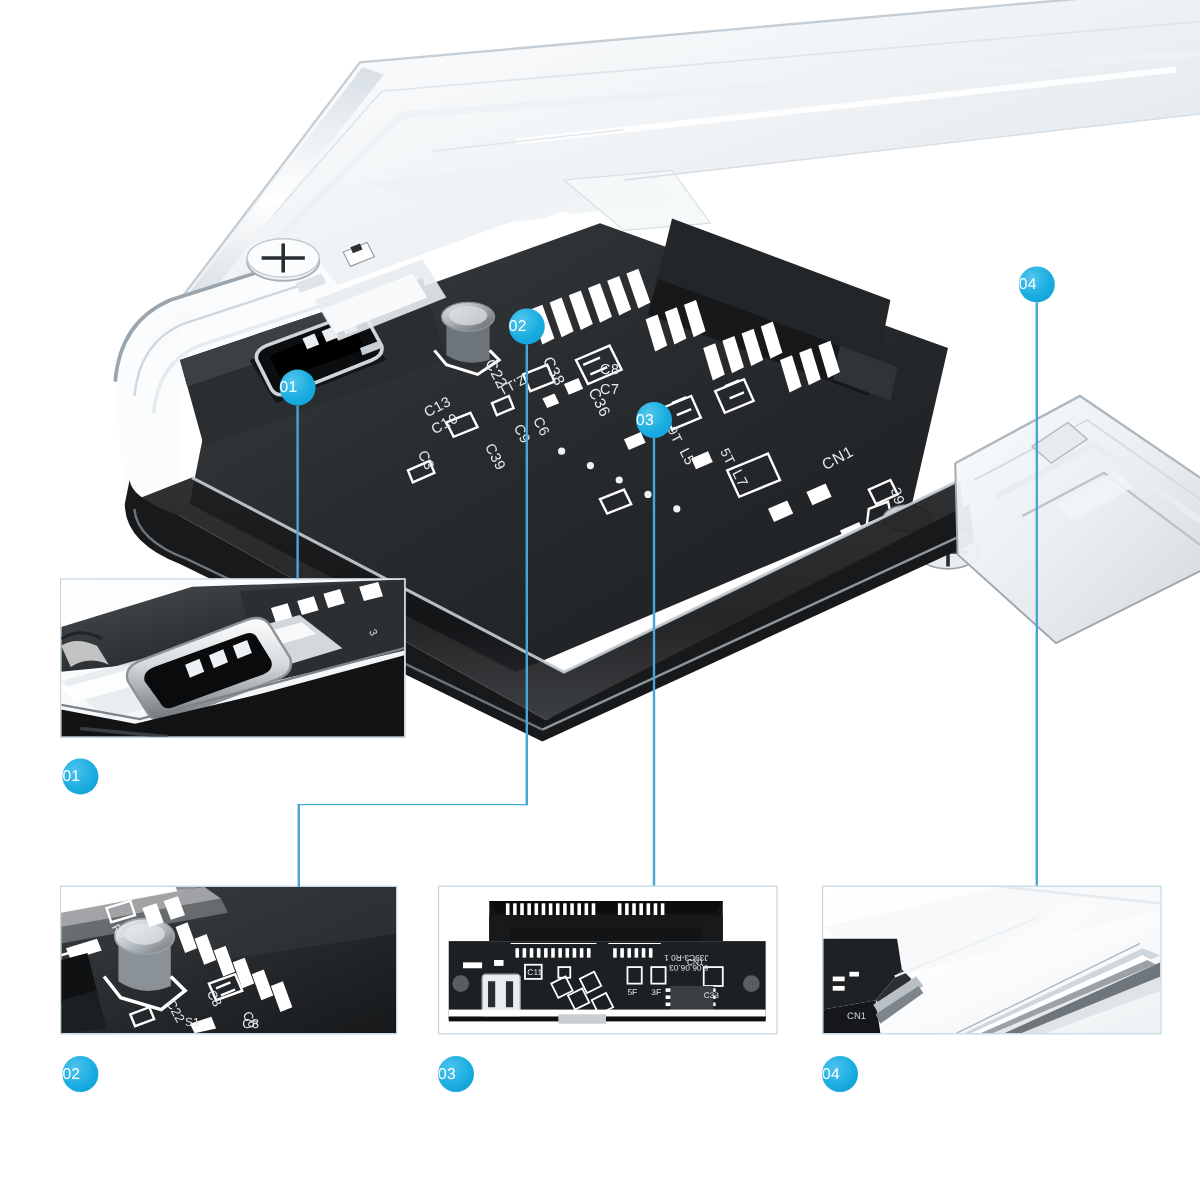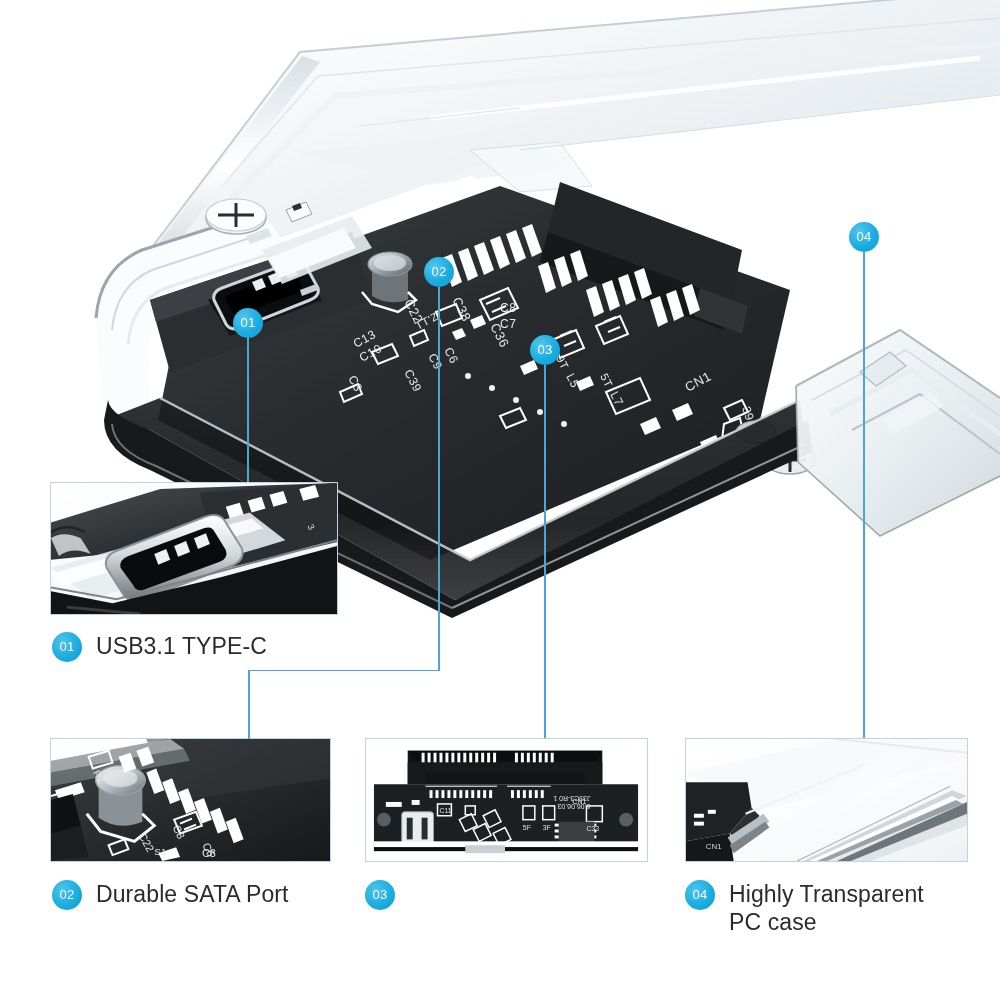--- a/index.html
+++ b/index.html
@@ -24,21 +24,20 @@
   .thumb-svg{display:block;width:100%;height:100%;}
 
   
   .badge{
     position:absolute;
     width:30px;height:30px;border-radius:50%;
     background:#19ace0;
     color:#ffffff;
     font-size:13px;
     line-height:30px;
-    text-align:center;
     letter-spacing:0.2px;
     box-sizing:border-box;
     z-index:40;
   }
   .badge.hero{
     box-shadow:0 0 0 0 rgba(0,0,0,0);
     background:radial-gradient(circle at 35% 32%, #53c6ef 0%, #19ace0 55%, #0f9ed4 100%);
   }
   .badge.legend{
     width:30px;height:30px;line-height:30px;font-size:13px;
@@ -341,21 +340,20 @@
       <path d="M0,106 L66,118 L288,58" fill="none" stroke="#7d8489" stroke-width="2"></path>
       <path d="M16,126 L90,133" fill="none" stroke="#3a3e41" stroke-width="3"></path>
 
       <path d="M0,56 Q12,48 30,56 L40,72 Q22,64 8,74 Z" fill="#ffffff" opacity="0.7"></path>
       <path d="M0,50 Q16,40 34,50" fill="none" stroke="#20242a" stroke-width="2.5"></path>
     </svg>
   </div>
 
   <div class="legend-row" style="left:52px;top:632px;">
     <div class="badge legend" style="position:relative;left:0;top:0;">01</div>
-    <div class="legend-label">USB3.1 TYPE-C</div>
   </div>
 
   <div class="thumb-box" style="left:50px;top:738px;width:281px;height:124px;">
     <svg viewBox="0 0 281 124" class="thumb-svg" preserveAspectRatio="none">
       <defs>
         <linearGradient id="t2pcb" x1="0" y1="0" x2="1" y2="1">
           <stop offset="0%" stop-color="#3c4043"></stop>
           <stop offset="55%" stop-color="#26292b"></stop>
           <stop offset="100%" stop-color="#16181a"></stop>
         </linearGradient>
@@ -412,21 +410,20 @@
       </g>
 
       <path d="M0,62 L22,56 L30,88 L0,98 Z" fill="#0f1113"></path>
       <path d="M0,96 L30,88 L38,120 L0,124 Z" fill="#1c1f21"></path>
       <path d="M0,58 L26,50" fill="none" stroke="#ffffff" stroke-width="2"></path>
     </svg>
   </div>
 
   <div class="legend-row" style="left:52px;top:880px;">
     <div class="badge legend" style="position:relative;left:0;top:0;">02</div>
-    <div class="legend-label">Durable SATA Port</div>
   </div>
 
   <div class="thumb-box" style="left:365px;top:738px;width:283px;height:124px;">
     <svg viewBox="0 0 283 124" class="thumb-svg" preserveAspectRatio="none">
       <rect x="0" y="0" width="283" height="124" fill="#ffffff"></rect>
 
       <rect x="8" y="46" width="266" height="66" fill="#1d2022"></rect>
 
       <path d="M42,12 L238,12 L238,46 L42,46 Z" fill="#121416"></path>
       <path d="M42,12 L238,12 L232,22 L48,22 Z" fill="#0b0d0e"></path>
@@ -570,17 +567,15 @@
       </g>
       <path d="M112,124 L266,48" fill="none" stroke="#aeb6bc" stroke-width="1.2"></path>
 
       <path d="M150,0 L283,14" fill="none" stroke="#e6eaed" stroke-width="2"></path>
       <path d="M60,76 L180,26" fill="none" stroke="#eff2f4" stroke-width="2"></path>
     </svg>
   </div>
 
   <div class="legend-row" style="left:685px;top:880px;">
     <div class="badge legend" style="position:relative;left:0;top:0;">04</div>
-    <div class="legend-label">Highly Transparent
-PC case</div>
   </div>
 
 </div>
 
 </body></html>

